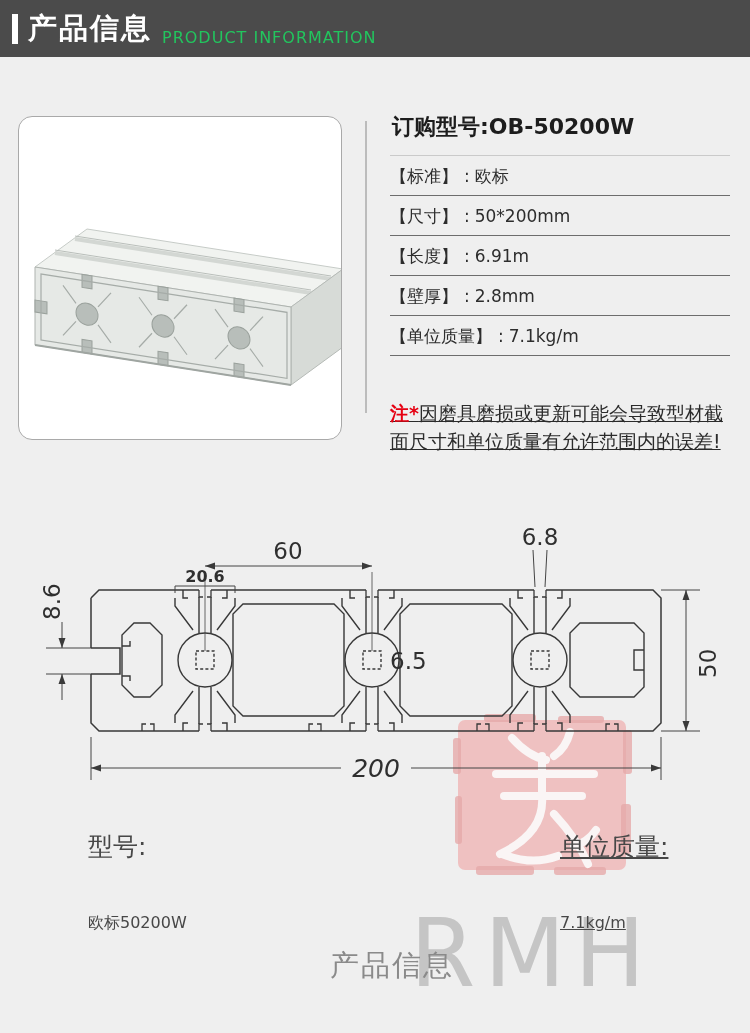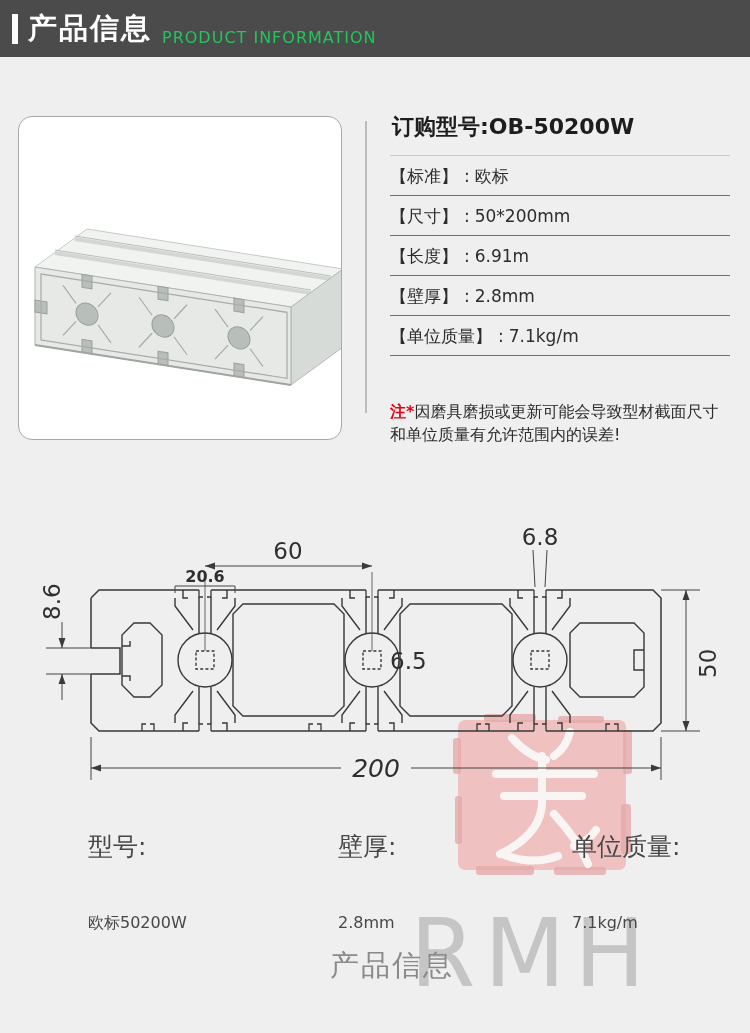--- a/index.html
+++ b/index.html
@@ -17,38 +17,38 @@
   
   .img-box{position:absolute;left:18px;top:116px;width:322px;height:322px;background:#ffffff;
            border:1px solid #a9a9a9;border-radius:14px;overflow:hidden;z-index:3;}
   .divider{position:absolute;left:365px;top:121px;width:2px;height:292px;background:#bcbcbc;z-index:3;}
   
   .order-title{position:absolute;left:392px;top:112px;font-size:22px;font-weight:700;color:#1d1d1d;z-index:5;}
   .title-sep{position:absolute;left:390px;top:155px;width:340px;height:1px;background:#cacaca;z-index:5;}
   .spec-rows{position:absolute;left:390px;top:156px;width:340px;z-index:5;}
   .spec-row{height:39px;line-height:40px;border-bottom:1px solid #6d6d6d;font-size:17px;color:#2d2d2d;white-space:nowrap;}
   .spec-row .colon{margin:0 5px 0 6px;}
-  .note{position:absolute;left:390px;top:400px;width:338px;font-size:16px;line-height:1.45;color:#2b2b2b;z-index:5;}
+  .note{position:absolute;left:390px;top:400px;width:338px;font-size:19px;line-height:1.45;color:#2b2b2b;z-index:5;text-decoration:underline;}
   .note .red{color:#e60012;font-weight:700;}
   
   .drawing{position:absolute;left:0;top:500px;z-index:4;}
   .drawing text,.dim{font-family:"DejaVu Sans","Liberation Sans",sans-serif;}
   .dim{fill:#2f2f2f;font-size:23px;font-weight:500;}
   .dim-sm{fill:#2f2f2f;font-size:16px;font-weight:600;}
   .dim-it{font-style:italic;font-weight:400;font-size:25px;}
   
   .seal{position:absolute;left:450px;top:712px;z-index:2;}
   .rmh{position:absolute;left:410px;top:872px;font-size:94px;line-height:1.1;color:#c5c5c5;
        letter-spacing:9px;z-index:5;margin-top:30px;}
   .caption{position:absolute;left:330px;top:946px;font-size:29px;color:#8a8a8a;letter-spacing:2px;z-index:6;}
   .summary{position:absolute;left:0;top:830px;width:750px;height:70px;z-index:6;}
   .sum-col{position:absolute;top:0;font-size:25px;color:#474747;line-height:1.35;}
   .sum-col .lab{display:block;}
   .sum-col .val{display:block;font-size:16px;margin-top:48px;}
-  .sum-0{left:88px;} .sum-1{left:338px;} .sum-2{left:572px;}
+  .sum-0{left:88px;} .sum-1{left:338px;} .sum-2{left:560px;text-decoration:underline;}
 </style>
 </head>
 <body>
 
 <div class="header">
   <div class="bar"></div>
   <div class="h-cn">产品信息</div>
   <div class="h-en">PRODUCT INFORMATION</div>
 </div>
 
@@ -193,24 +193,20 @@
   <text class="dim" x="390" y="169">6.5</text>
   <text class="dim" transform="translate(716,178) rotate(-90)">50</text>
   <text class="dim dim-it" x="376" y="277" text-anchor="middle">200</text>
 </svg>
 
 <div class="summary">
   <div class="sum-col sum-0">
     <span class="lab">型号:</span>
     <span class="val">欧标50200W</span>
   </div>
-  <div class="sum-col sum-1">
-    <span class="lab">壁厚:</span>
-    <span class="val">2.8mm</span>
-  </div>
   <div class="sum-col sum-2">
     <span class="lab">单位质量:</span>
     <span class="val">7.1kg/m</span>
   </div>
 </div>
 
 <div class="rmh">RMH</div>
 <div class="caption">产品信息</div>
 
 </body></html>

